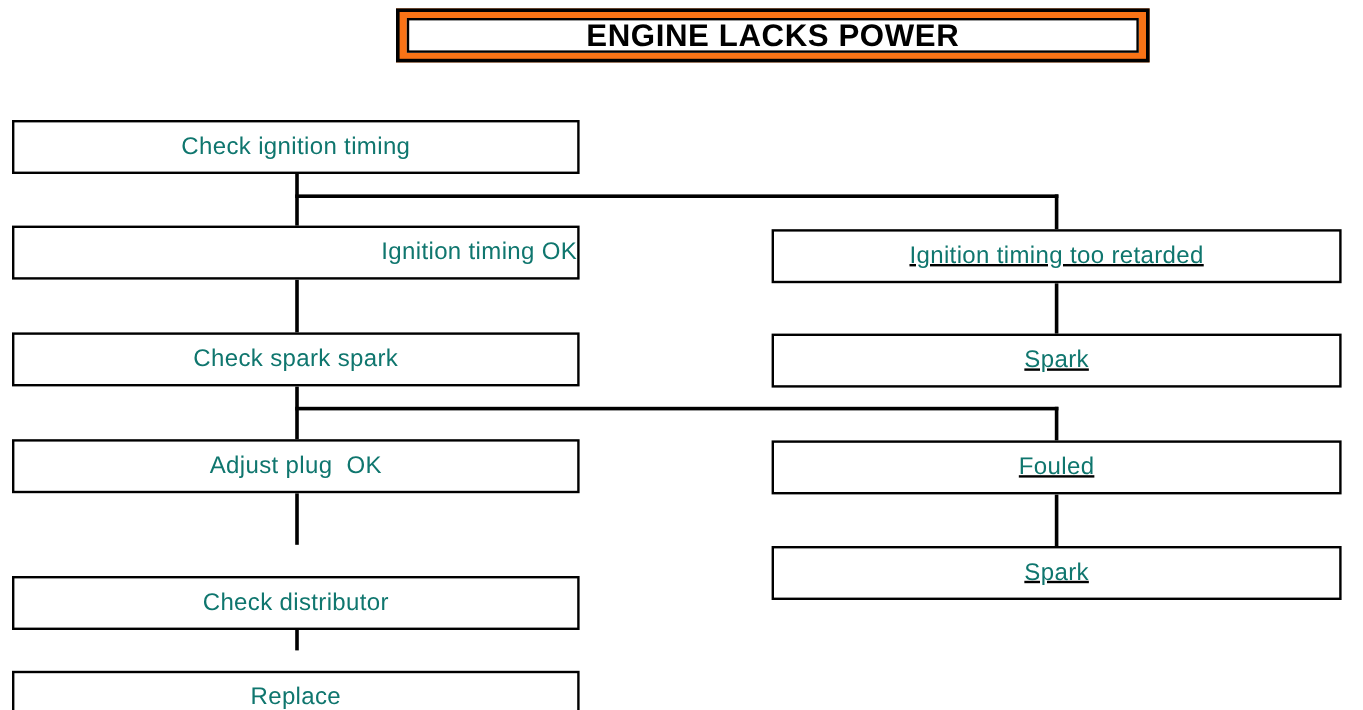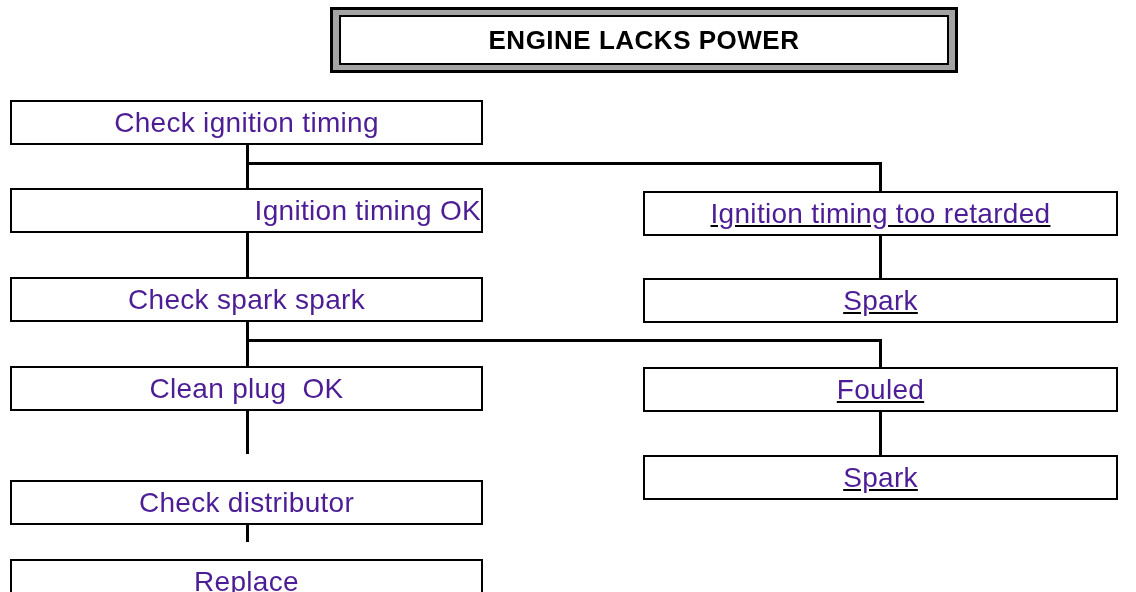--- a/index.html
+++ b/index.html
@@ -15,25 +15,25 @@
     font-family: "Liberation Sans", sans-serif;
     color: #000000;
     overflow: hidden;
   }
   
   .title-outer {
     position: absolute;
     left: 330px;
     top: 7px;
     width: 628px;
-    height: 66px;
+    height: 45px;
     border: 3px solid #000;
     box-sizing: border-box;
     padding: 5px 6px;
-    background: #a3a3a3;
+    background: #f97316;
   }
   .title-inner {
     width: 100%;
     height: 100%;
     border: 2px solid #000;
     box-sizing: border-box;
     display: flex;
     align-items: center;
     justify-content: center;
     background: #fff;
@@ -49,23 +49,23 @@
     position: absolute;
     border: 2px solid #000;
     box-sizing: border-box;
     background: #fff;
     display: flex;
     align-items: center;
     justify-content: center;
     z-index: 2;
   }
   .node .label {
-    font-size: 28px;
+    font-size: 20px;
     font-weight: 400;
-    color: #4c1d95;
+    color: #0f766e;
     white-space: pre;
     letter-spacing: 0.3px;
   }
   .col-left  { left: 10px;  width: 473px; height: 45px; }
   .col-right { left: 643px; width: 475px; height: 45px; text-decoration: underline; }
   
   .line {
     position: absolute;
     background: #000;
     z-index: 1;
@@ -85,21 +85,21 @@
   <div class="node col-left" style="top:100px;">
     <span class="label">Check ignition timing</span>
   </div>
   <div class="node col-left" style="top:188px;justify-content:flex-end;">
     <span class="label">Ignition timing OK</span>
   </div>
   <div class="node col-left" style="top:277px;">
     <span class="label">Check spark spark</span>
   </div>
   <div class="node col-left" style="top:366px;">
-    <span class="label">Clean plug  OK</span>
+    <span class="label">Adjust plug  OK</span>
   </div>
   <div class="node col-left" style="top:480px;">
     <span class="label">Check distributor</span>
   </div>
   <div class="node col-left" style="top:559px;justify-content:center;">
     <span class="label">Replace</span>
   </div>
 
   <div class="node col-right" style="top:191px;">
     <span class="label">Ignition timing too retarded</span>

